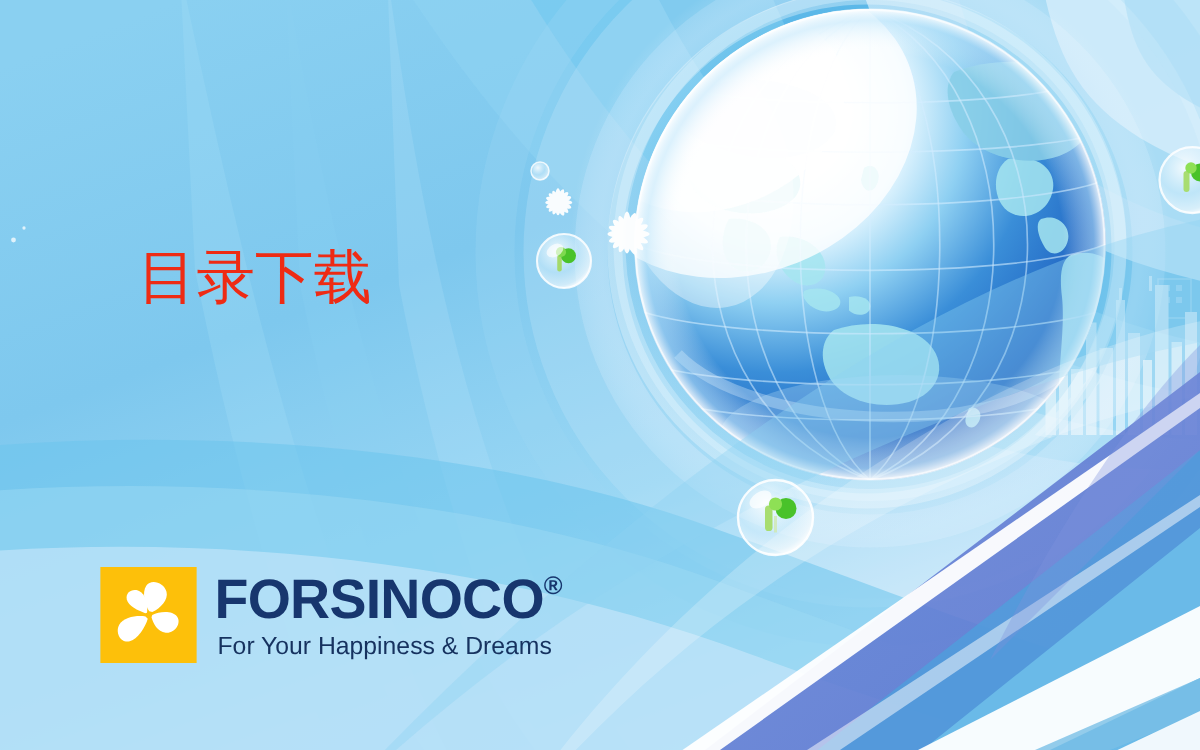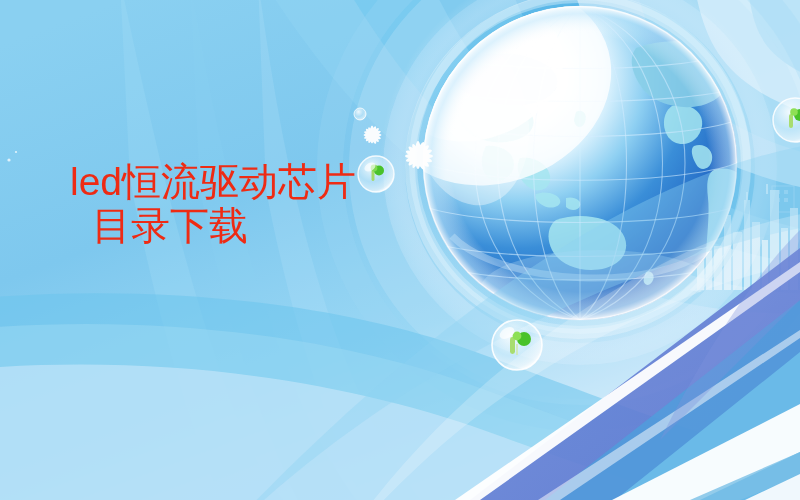--- a/index.html
+++ b/index.html
@@ -376,18 +376,35 @@
       </g>
 
       <g fill="#ffffff" opacity="0.75">
         <circle cx="9" cy="160" r="1.6"></circle>
         <circle cx="16" cy="152" r="1.1"></circle>
       </g>
     </g>
   </svg>
 
   <div class="title-block">
-    <div class="title-line1">led恒流驱动芯片</div>
     <div class="title-line2">目录下载</div>
   </div>
 
+  <div class="logo-block">
+    <svg class="logo-mark" viewBox="0 0 64 64">
+      <rect x="0" y="0" width="64" height="64" fill="#fdc00a"></rect>
+      <g fill="#ffffff">
+        <path d="M32.5,29.5 C29.5,25 27.5,17 30.5,12.5 C33.8,7.6 42.5,10.5 44,16.5 C45.4,22 40,27.5 34.5,30 Z"></path>
+        <path d="M34.5,32 C39.5,29.5 48,29 51,33 C54.3,37.4 49.5,44.5 43.5,43.8 C38,43.2 35,37.5 34,33.5 Z"></path>
+        <path d="M31.5,34.5 C30,39.8 25,48 19.5,49.5 C13.6,51.1 9.5,44 12.5,38.5 C15.4,33.2 25,32 30,33 Z"></path>
+        <path d="M29.8,30.8 C25,29 18.5,26 17.5,21.5 C16.4,16.5 22.5,13.5 27,16.8 C31.2,19.9 31.5,27 31,30.5 Z"></path>
+      </g>
+    </svg>
+    <div class="logo-text">
+      <div class="logo-wordmark">
+        <span>FORSINOCO</span>
+        <span class="logo-reg">®</span>
+      </div>
+      <div class="logo-tagline">For Your Happiness &amp; Dreams</div>
+    </div>
+  </div>
 
 </div>
 
 </body></html>

